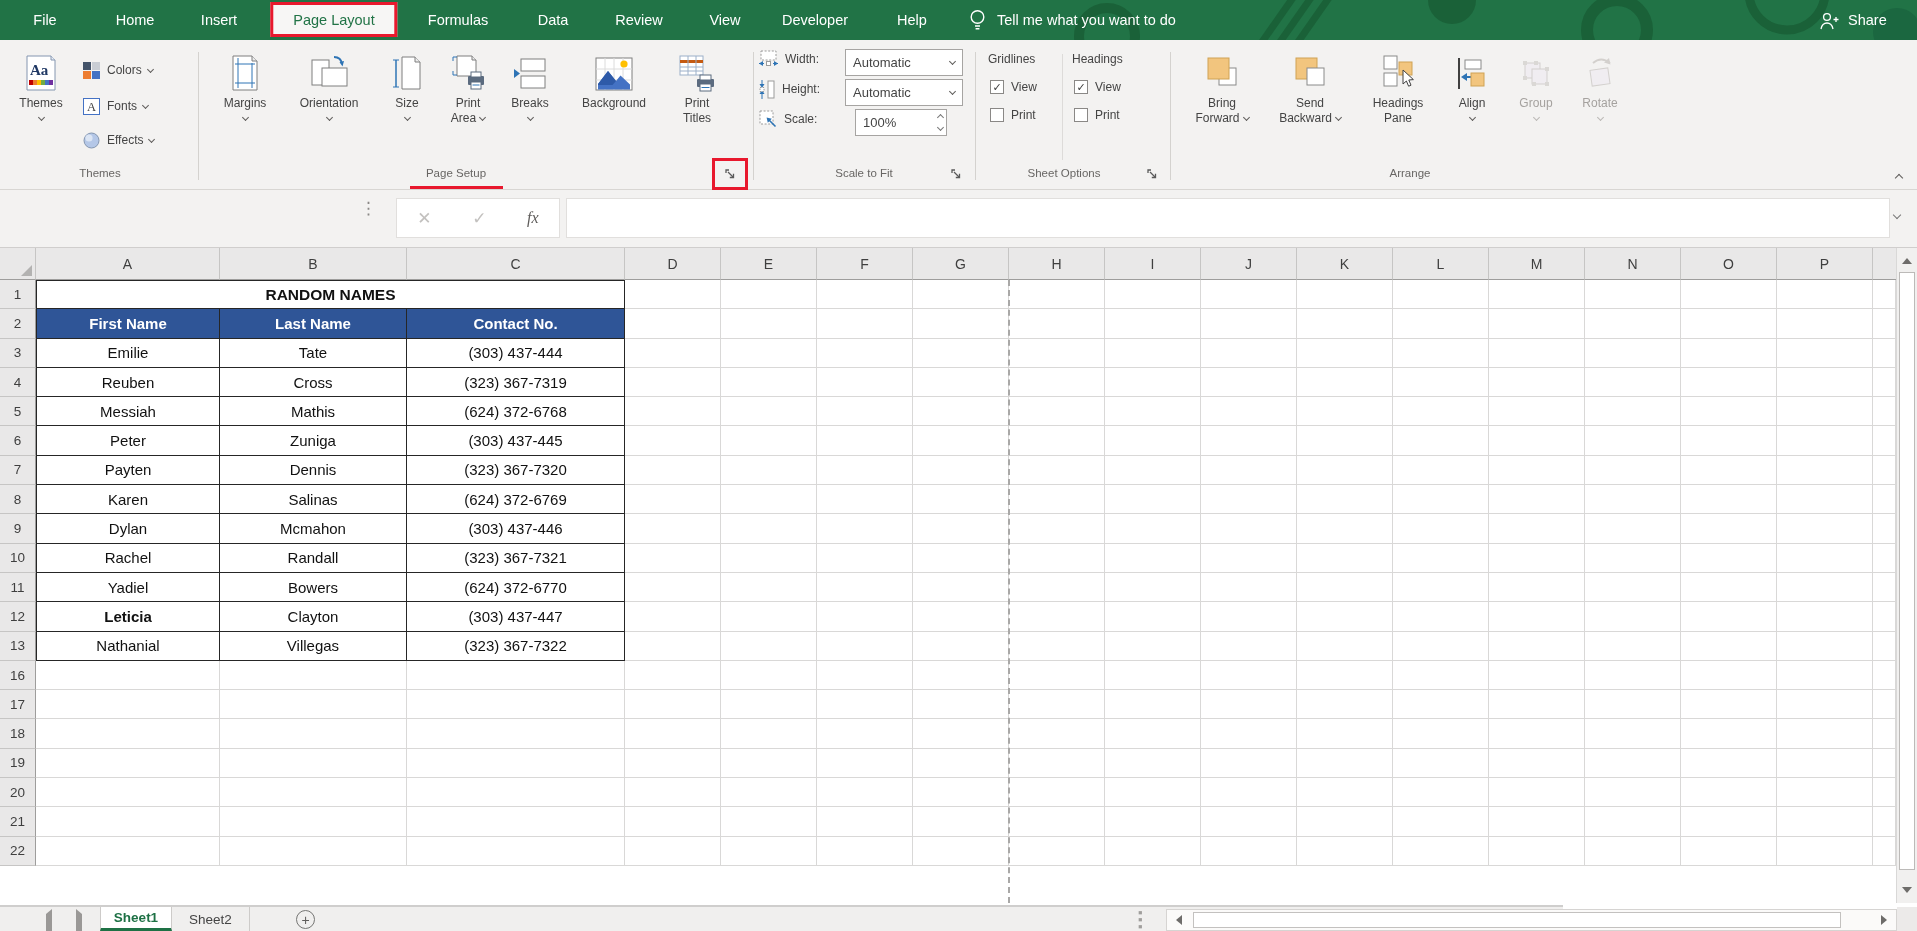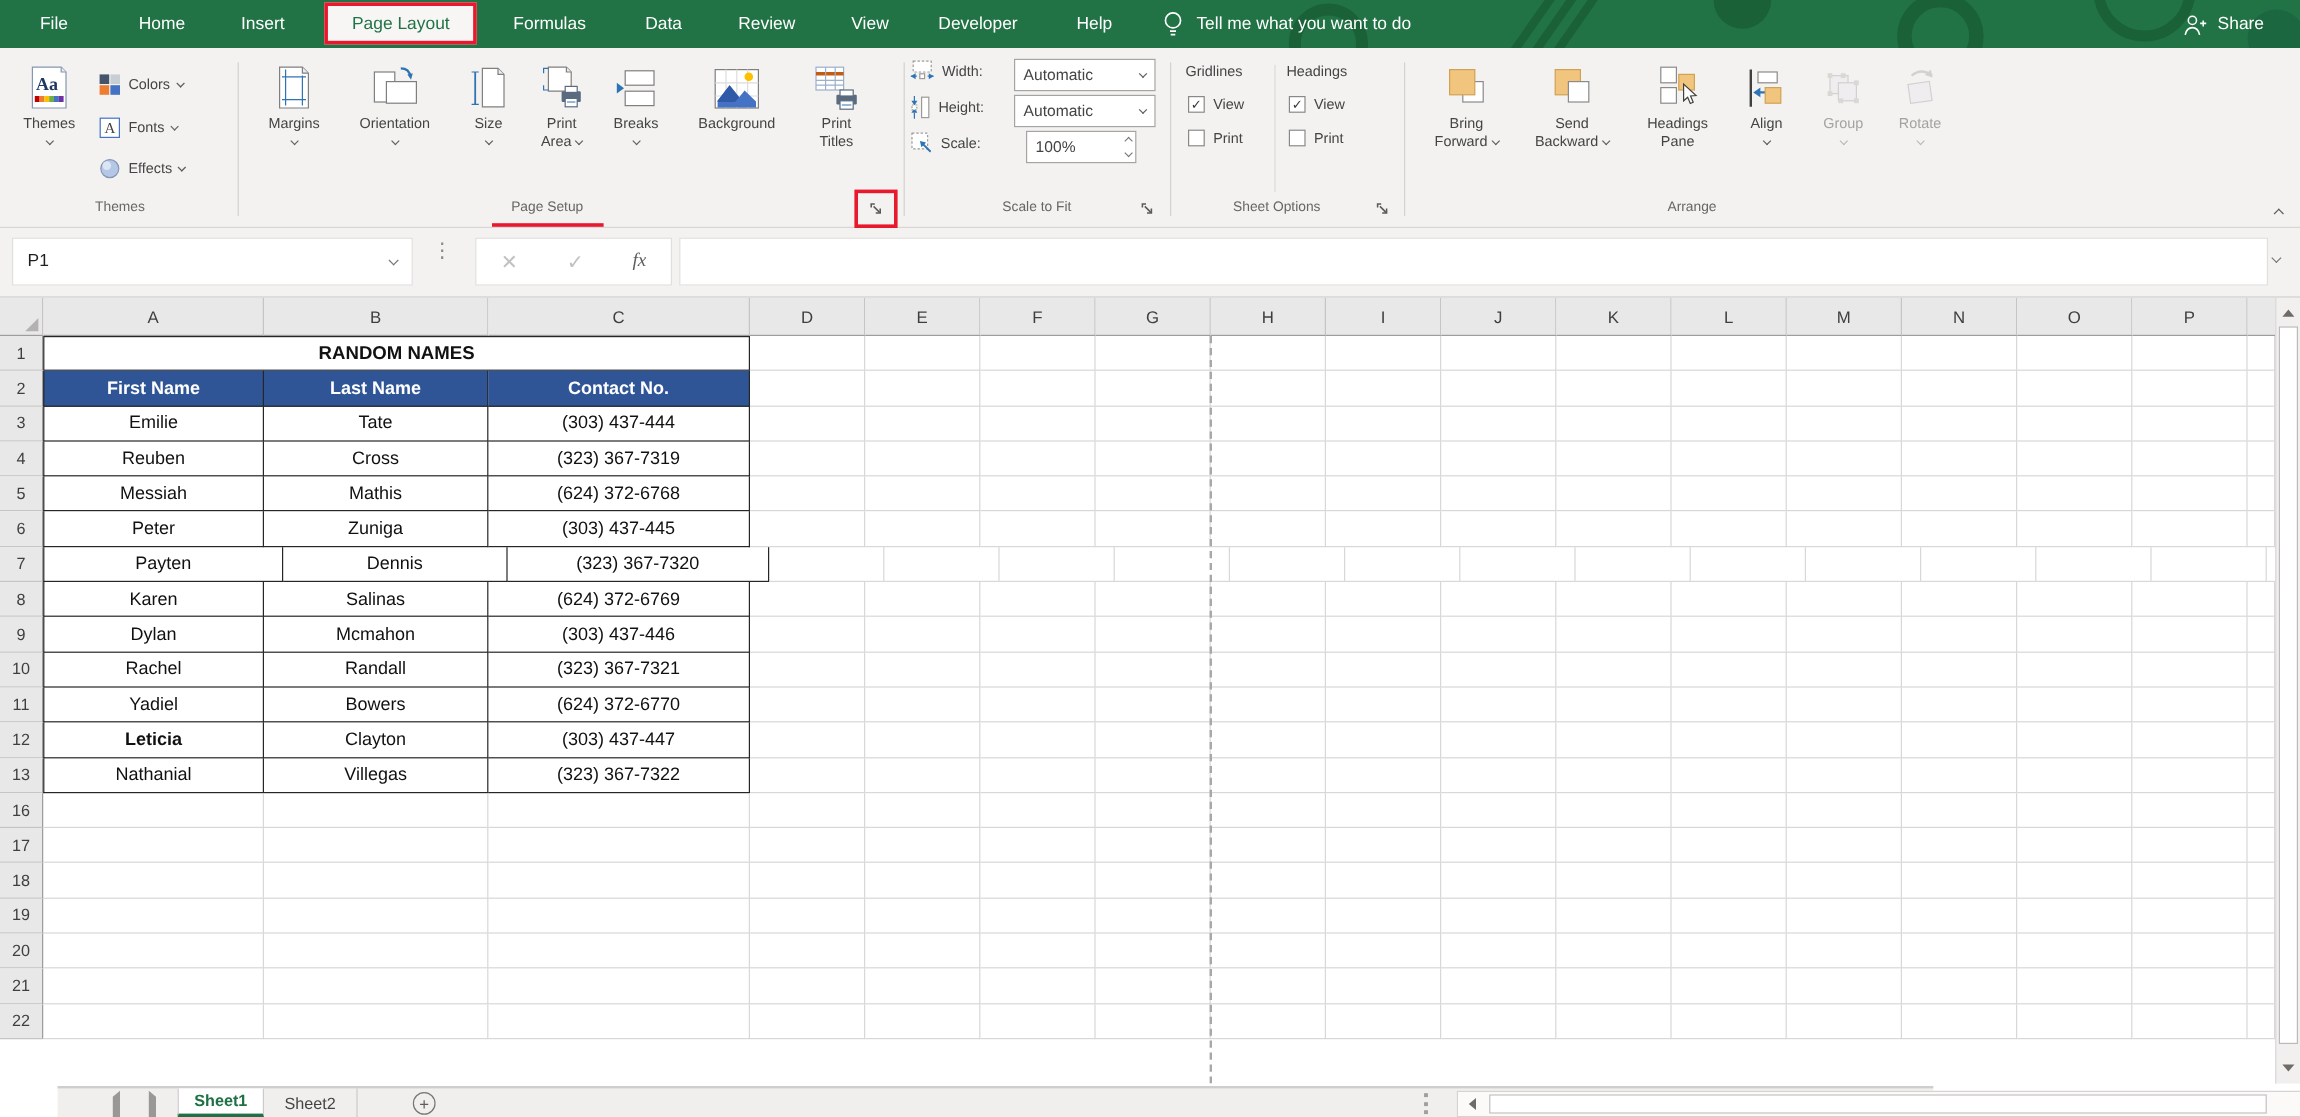--- a/index.html
+++ b/index.html
@@ -109,21 +109,21 @@
     background:#f1f0ef; border-left:1px solid #d9d8d7; z-index:2; }
   .vbtn { position:absolute; left:0; width:20px; height:22px; display:flex; align-items:center; justify-content:center; }
   .tri-up { border-style:solid; border-width:0 5px 6px 5px; border-color:transparent transparent #6e6c6a transparent; }
   .tri-dn { border-style:solid; border-width:6px 5px 0 5px; border-color:#6e6c6a transparent transparent transparent; }
   .tri-lf { border-style:solid; border-width:5px 6px 5px 0; border-color:transparent #6e6c6a transparent transparent; }
   .tri-rt { border-style:solid; border-width:5px 0 5px 6px; border-color:transparent transparent transparent #6e6c6a; }
   .vthumb { position:absolute; left:2px; top:24px; width:16px; height:598px; background:#fff;
     border:1px solid #bcbab8; }
   
   .tabbar { position:absolute; left:0; top:905px; width:1563px; height:26px; background:#f0efee;
-    border-top:2px solid #cfcecd; z-index:3;margin-left:48px; }
+    border-top:2px solid #cfcecd; z-index:3; }
   .navarr { position:absolute; top:7px; }
   .sheettab { position:absolute; top:0; height:24px; display:flex; align-items:center;
     justify-content:center; font-size:13.5px; color:#444; border-right:1px solid #cdcbc9; cursor:default; }
   .sheettab.active { background:#fff; color:var(--sgreen,#1e7145); font-weight:bold;
     border-left:1px solid #cdcbc9; border-bottom:3px solid var(--sgreen,#1e7145); }
   .addsheet { position:absolute; left:296px; top:3px; width:19px; height:19px; border-radius:50%;
     border:1.4px solid #767674; color:#5f5d5b; display:flex; align-items:center; justify-content:center;
     font-size:14px; line-height:1; cursor:default; }
   .tab-dots { position:absolute; left:1138px; top:3px; color:#a09e9c; font-size:13px; line-height:6px;
     display:flex; flex-direction:column; gap:1px; }
@@ -515,24 +515,20 @@
           <path d="M4 4 l5 5" stroke="#5a5a5a" stroke-width="1.3"></path>
           <path d="M9.5 5.8 v3.7 h-3.7" fill="none" stroke="#5a5a5a" stroke-width="1.3"></path>
         </svg>
     </div>
     <div class="collapse-chev">
         <i></i>
       </div>
   </div>
 
   <div class="fbar">
-    <div class="namebox">
-      <span>P1</span>
-      <span class="dd"></span>
-    </div>
     <div class="fdots">⋮</div>
     <div class="fbtns">
       <span class="fx-cancel">✕</span>
       <span class="fx-enter">✓</span>
       <span class="fx-label">fx</span>
     </div>
     <div class="finput"></div>
     <div class="fexpand">
         <i></i>
       </div>
@@ -672,21 +668,21 @@
         <div class="cell" style="width: 96px;"></div>
         <div class="cell" style="width: 96px;"></div>
         <div class="cell" style="width: 96px;"></div>
         <div class="cell" style="width: 96px;"></div>
         <div class="cell" style="width: 96px;"></div>
         <div class="cell" style="width: 96px;"></div>
         <div class="cell" style="width: 23px;"></div>
       </div>
       <div class="grow" style="height: 29.3px;">
         <div class="rnum">7</div>
-        <div class="tcell bl" style="width: 200px;">Payten</div>
+        <div class="tcell bl" style="width: 184px;">Payten</div>
         <div class="tcell" style="width: 187px;">Dennis</div>
         <div class="tcell" style="width: 218px;">(323) 367-7320</div>
         <div class="cell" style="width: 96px;"></div>
         <div class="cell" style="width: 96px;"></div>
         <div class="cell" style="width: 96px;"></div>
         <div class="cell" style="width: 96px;"></div>
         <div class="cell" style="width: 96px;"></div>
         <div class="cell" style="width: 96px;"></div>
         <div class="cell" style="width: 96px;"></div>
         <div class="cell" style="width: 96px;"></div>

